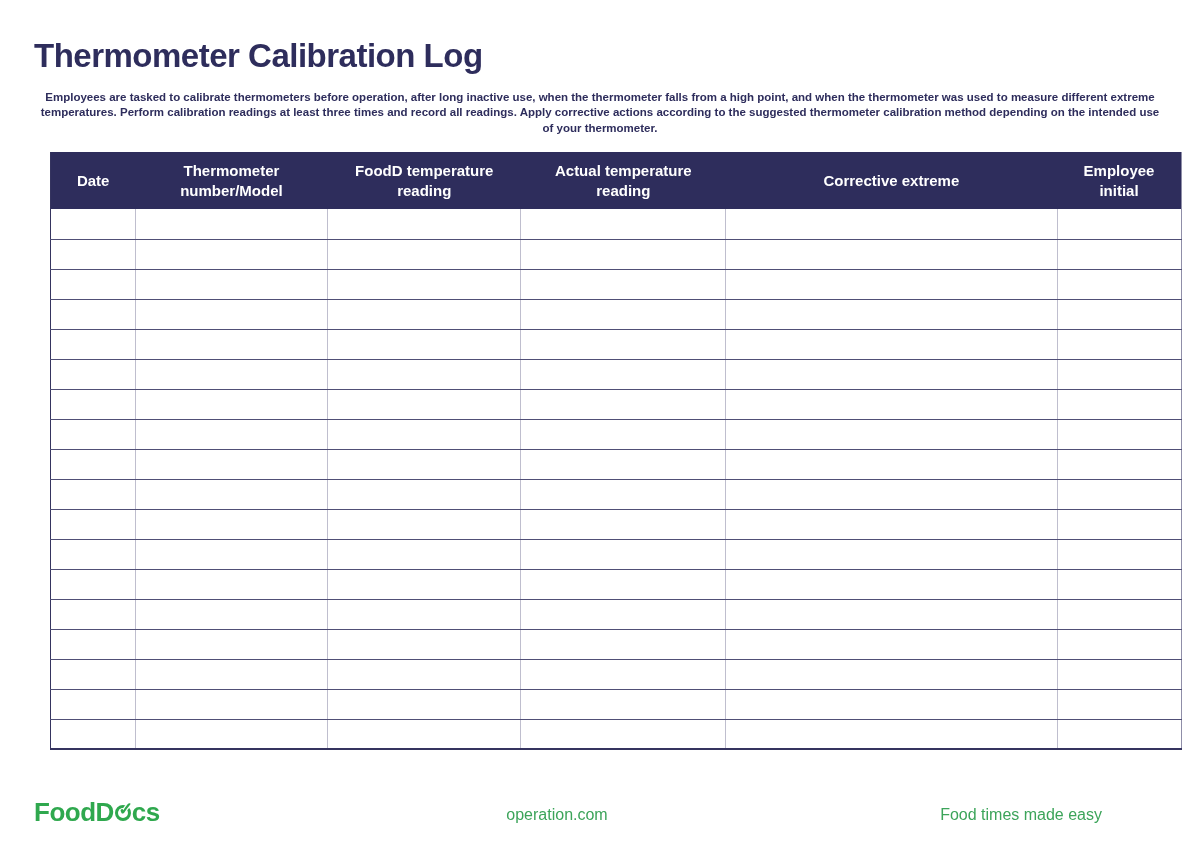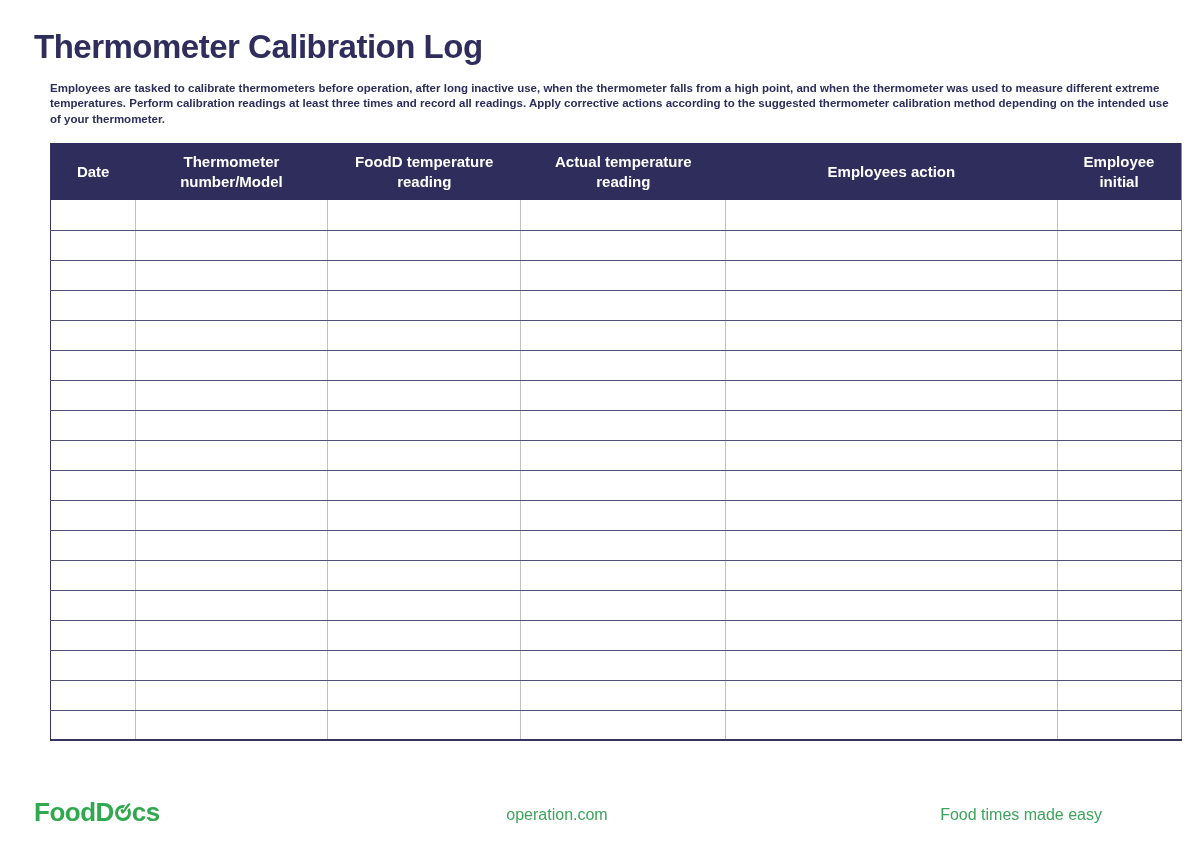--- a/index.html
+++ b/index.html
@@ -13,38 +13,39 @@
   }
   *{box-sizing:border-box;}
   html,body{margin:0;padding:0;background:#ffffff;}
   .page{
     position:relative;
     width:1200px;
     height:848px;
     background:#ffffff;
     overflow:hidden;
     font-family:"Liberation Sans", sans-serif;
-    padding:0 34px;
+    padding:9px 34px;
   }
   .page-title{
     margin:0;
     padding-top:28px;
     font-size:33px;
     line-height:1.15;
     font-weight:bold;
     letter-spacing:-0.5px;
     color:var(--navy);
   }
   .desc{
-    margin:15px 0 0 16px;
+    margin:15px 0 0 0;
     width:1132px;
     font-size:11.5px;
     line-height:15.5px;
     font-weight:bold;
     color:var(--navy);
+    text-align:center;
   }
   .log-table{
     margin-top:16px;
     width:1132px;
     table-layout:fixed;
     border-collapse:collapse;
     border-left:1.5px solid var(--outer_dark);
     border-right:1.5px solid var(--outer_right);
     border-bottom:2.5px solid var(--outer_dark);
     margin-left:16px;
@@ -140,21 +141,21 @@
         <col style="width: 18.1%;">
         <col style="width: 29.3%;">
         <col style="width: 11%;">
       </colgroup>
       <thead>
         <tr>
           <th>Date</th>
           <th>Thermometer number/Model</th>
           <th>FoodD temperature reading</th>
           <th>Actual temperature reading</th>
-          <th>Employees action</th>
+          <th>Corrective extreme</th>
           <th>Employee initial</th>
         </tr>
       </thead>
       <tbody>
         <tr>
           <td></td>
           <td></td>
           <td></td>
           <td></td>
           <td></td>

